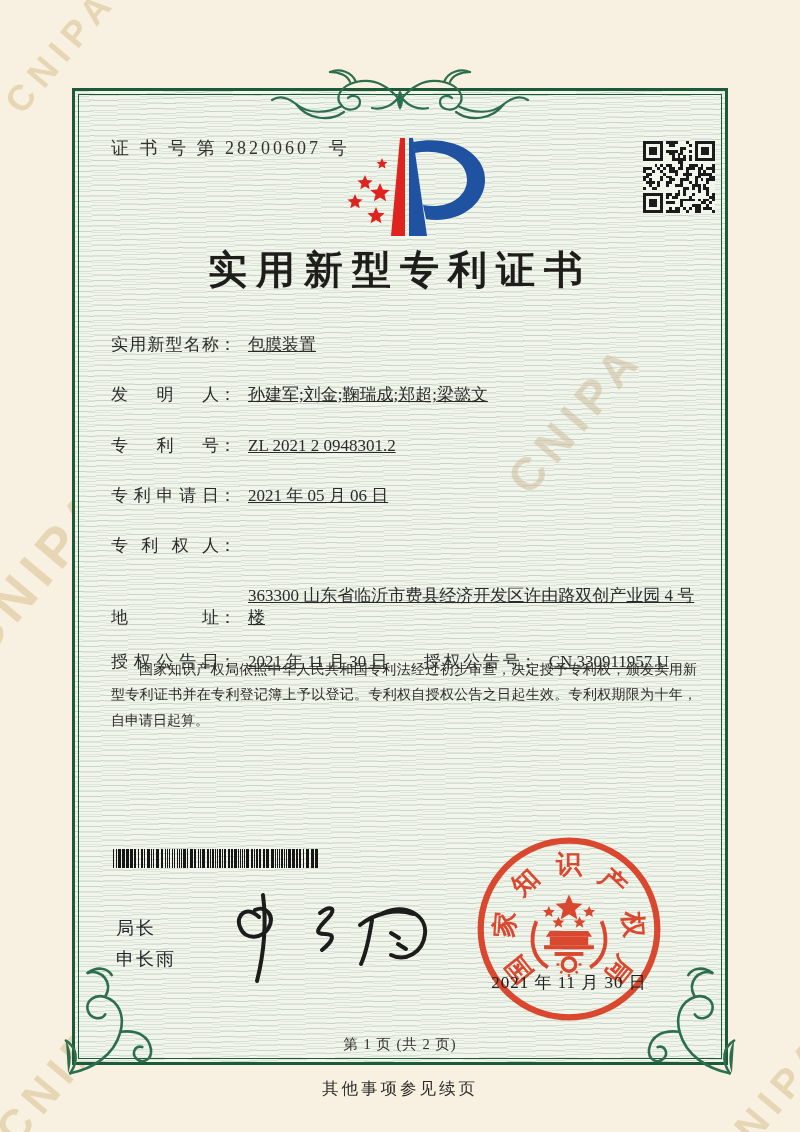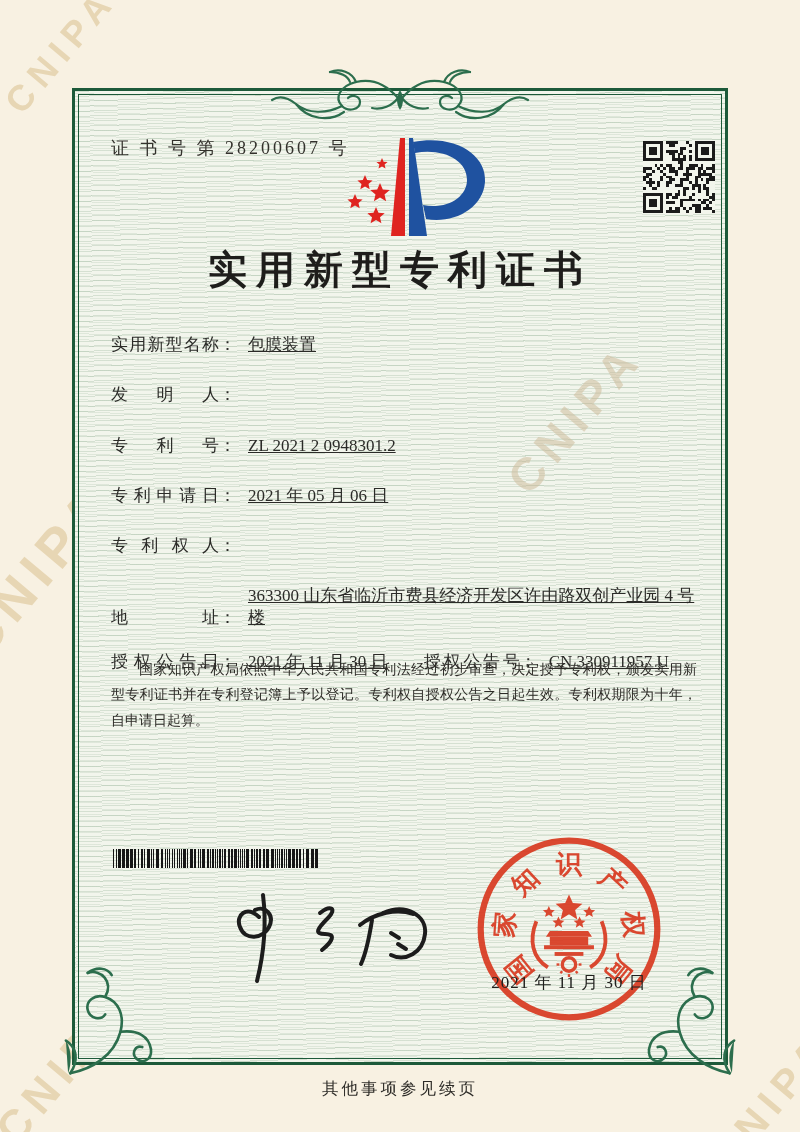--- a/index.html
+++ b/index.html
@@ -384,20 +384,21 @@
 
     <div class="fields">
       <div class="frow">
         <span class="flabel">实用新型名称</span>
           <span class="fcolon">：</span>
         <span class="fvalue">包膜装置</span>
       </div>
       <div class="frow">
         <span class="flabel">发明人</span>
           <span class="fcolon">：</span>
+        <span class="fvalue">孙建军;刘金;鞠瑞成;郑超;梁懿文</span>
       </div>
       <div class="frow">
         <span class="flabel">专利号</span>
           <span class="fcolon">：</span>
         <span class="fvalue">ZL 2021 2 0948301.2</span>
       </div>
       <div class="frow">
         <span class="flabel">专利申请日</span>
           <span class="fcolon">：</span>
         <span class="fvalue">2021 年 05 月 06 日</span>
@@ -490,20 +491,24 @@
         <i style="width: 3px; margin-right: 1px; background: rgb(22, 22, 22);"></i>
         <i style="width: 3px; margin-right: 1px; background: rgb(22, 22, 22);"></i>
         <i style="width: 2px; margin-right: 1px; background: rgb(22, 22, 22);"></i>
         <i style="width: 2px; margin-right: 2px; background: rgb(22, 22, 22);"></i>
         <i style="width: 1px; margin-right: 2px; background: rgb(22, 22, 22);"></i>
         <i style="width: 3px; margin-right: 2px; background: rgb(22, 22, 22);"></i>
         <i style="width: 3px; margin-right: 1px; background: rgb(22, 22, 22);"></i>
         <i style="width: 3px; margin-right: 1px; background: rgb(22, 22, 22);"></i>
       </div>
 
+    <div class="signer">
+      <div>局长</div>
+      <div>申长雨</div>
+    </div>
 
     <svg class="sig" width="230" height="100" viewBox="0 0 230 100">
       <g fill="none" stroke="#1c1c1c" stroke-width="4" stroke-linecap="round" stroke-linejoin="round">
         <path d="M34,28 C22,16 10,26 15,38 C20,52 38,50 44,38 C50,26 40,16 30,21"></path>
         <path d="M38,6 C41,30 40,60 32,92"></path>
         <path d="M95,24 C106,15 112,20 103,29 C92,40 89,45 100,45 C111,45 108,52 97,61"></path>
         <path d="M135,36 C150,24 172,19 188,25"></path>
         <path d="M147,31 C144,50 141,64 136,75"></path>
         <path d="M158,24 C182,14 202,27 200,45 C198,64 180,73 166,66"></path>
         <path d="M166,44 l8,5"></path>
@@ -541,16 +546,17 @@
           <line x1="-10" y1="31" x2="-13" y2="31"></line>
             <line x1="10" y1="31" x2="13" y2="31"></line>
           <line x1="0" y1="41" x2="0" y2="44"></line>
           <line x1="-7" y1="38" x2="-9" y2="40"></line>
             <line x1="7" y1="38" x2="9" y2="40"></line>
         </g>
       </g>
     </svg>
     <div class="seal-date">2021 年 11 月 30 日</div>
 
+    <div class="page-info">第 1 页 (共 2 页)</div>
   </div>
 
   <div class="footer-note">其他事项参见续页</div>
 </div>
 
 </body></html>

